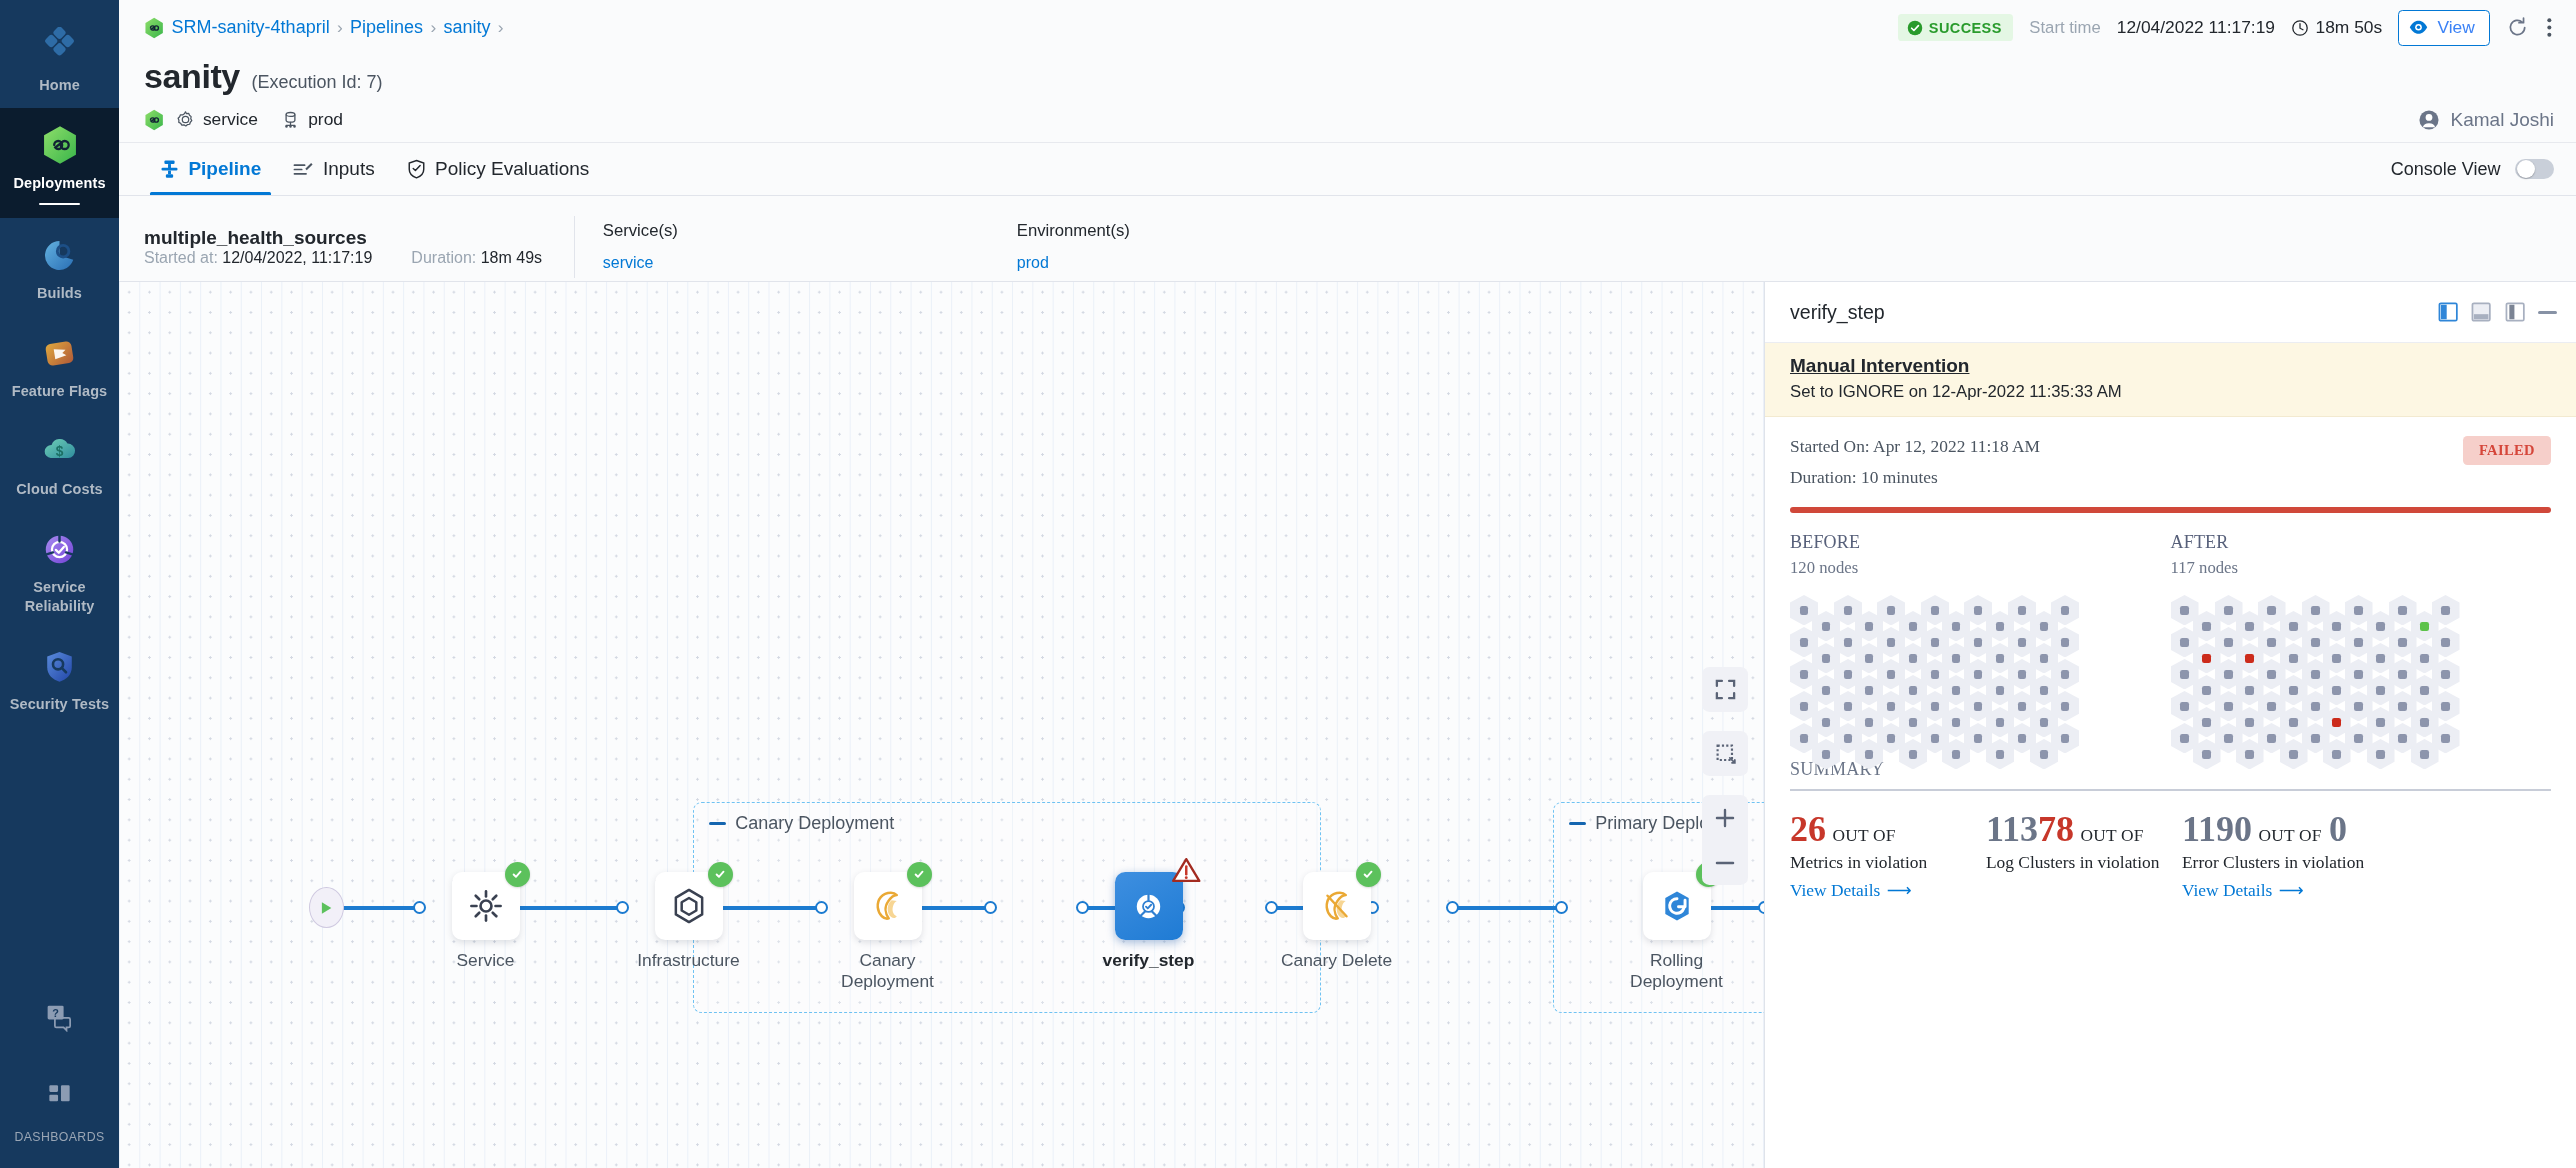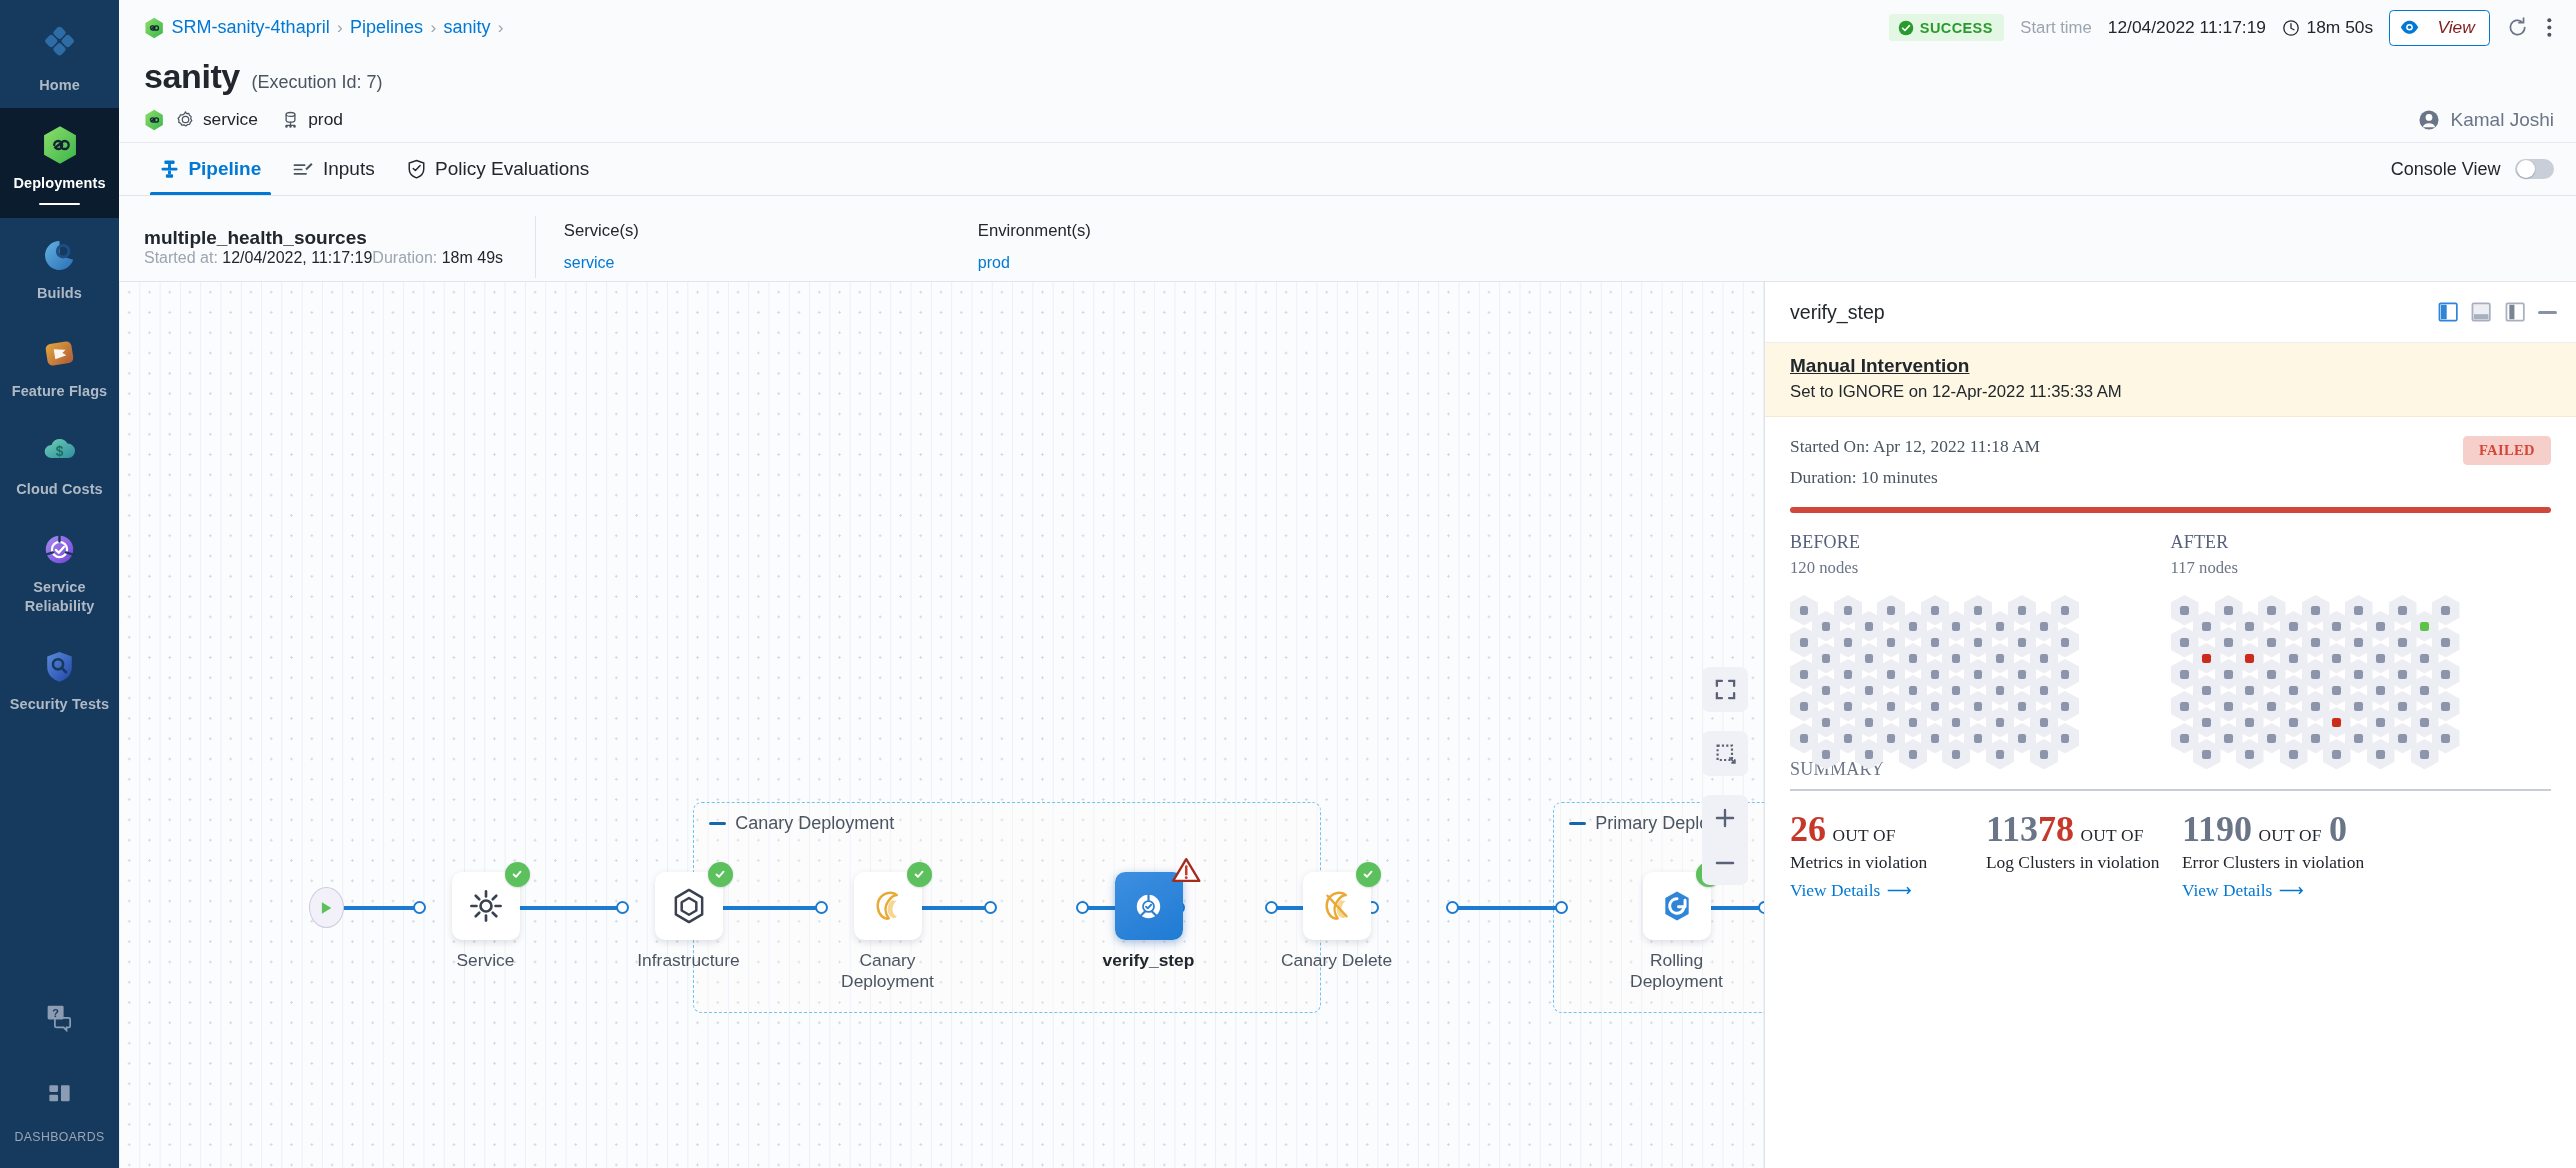--- a/index.html
+++ b/index.html
@@ -51,23 +51,23 @@
   .top-right { margin-left: auto; display: flex; align-items: center; gap: 16px; }
   .badge-success {
     background: #e4f7e4; color: #299b2c; font-size: 14.5px; font-weight: bold;
     letter-spacing: 0.4px; padding: 5.1px 11.6px 5.1px 8.7px; border-radius: 3.6px;
     display: flex; align-items: center; gap: 5.8px;
   }
   .lbl-muted { color: #9aa5b1; font-size: 16.7px; }
   .lbl-dark { color: #22272d; font-size: 17.4px; }
   .dur { display: flex; align-items: center; gap: 6.5px; color: #22272d; font-size: 17.4px; }
   .btn-view {
-    border: 1.2px solid #0278d5; border-radius: 4.4px; color: #7f1d1d;
+    border: 1.2px solid #0278d5; border-radius: 4.4px; color: #3b82f6;
     font-size: 17.4px; padding: 6.5px 14.5px 6.5px 10.2px; display: flex; align-items: center;
-    gap: 18px; background: #fff; cursor: pointer; font-style: italic;
+    gap: 9px; background: #fff; cursor: pointer;
   }
   .icon-btn { cursor: pointer; display: flex; align-items: center; justify-content: center; }
 
   
   .titlerow { padding: 1.5px 22px 0 25px; background: #fafbfc; }
   .title-line { display: flex; align-items: baseline; gap: 11.6px; }
   .pg-title { font-size: 34px; font-weight: bold; color: #22272d; letter-spacing: -0.4px; }
   .pg-exec { font-size: 18px; color: #4b5561; }
   .meta-line { display: flex; align-items: center; gap: 11.6px; margin-top: 13px; padding-bottom: 11.6px; }
   .meta-chip { display: flex; align-items: center; gap: 8px; color: #22272d; font-size: 17.4px; }
@@ -99,21 +99,21 @@
     border-radius: 50%; background: #fff; box-shadow: 0 0.7px 1.5px rgba(0,0,0,.3);
   }
 
   
   .execbar {
     flex: 0 0 86px; display: flex; align-items: center;
     padding: 16px 22px 0 25px; background: #fafbfc; border-bottom: 0.7px solid #e1e4eb;
   }
   .eb-col { display: flex; flex-direction: column; }
   .eb-name { font-size: 19px; font-weight: bold; color: #22272d; }
-  .eb-sub { font-size: 16px; color: #9aa5b1; display: flex; }
+  .eb-sub { font-size: 16px; color: #9aa5b1; display: flex; gap: 39px; }
   .eb-sub b { color: #22272d; font-weight: normal; }
   .eb-divider { width: 0.7px; background: #e1e4eb; height: 62px; margin: 0 28px 0 32px; }
   .eb-grp { width: 414px; }
   .eb-grp-h { font-size: 16.7px; color: #22272d; }
   .eb-grp-v { font-size: 16px; color: #0278d5; margin-top: 12.3px; cursor: pointer; }
 
   
   .split { flex: 1 1 auto; display: flex; min-height: 0; }
 
   

